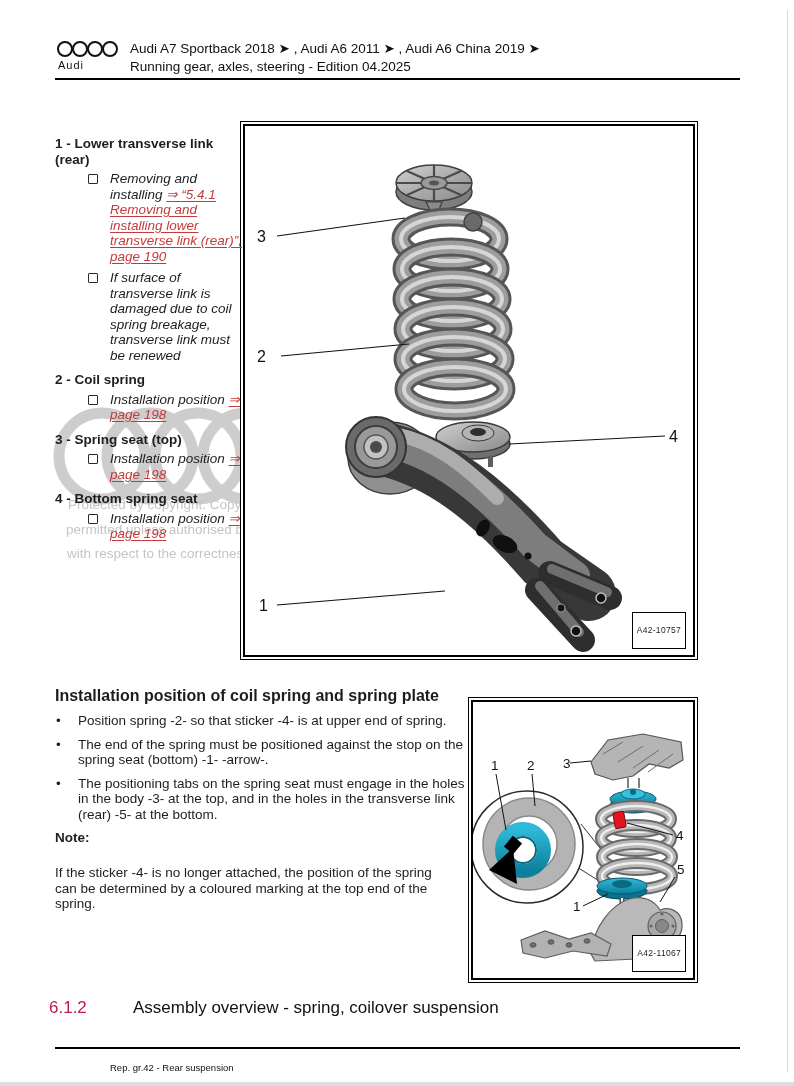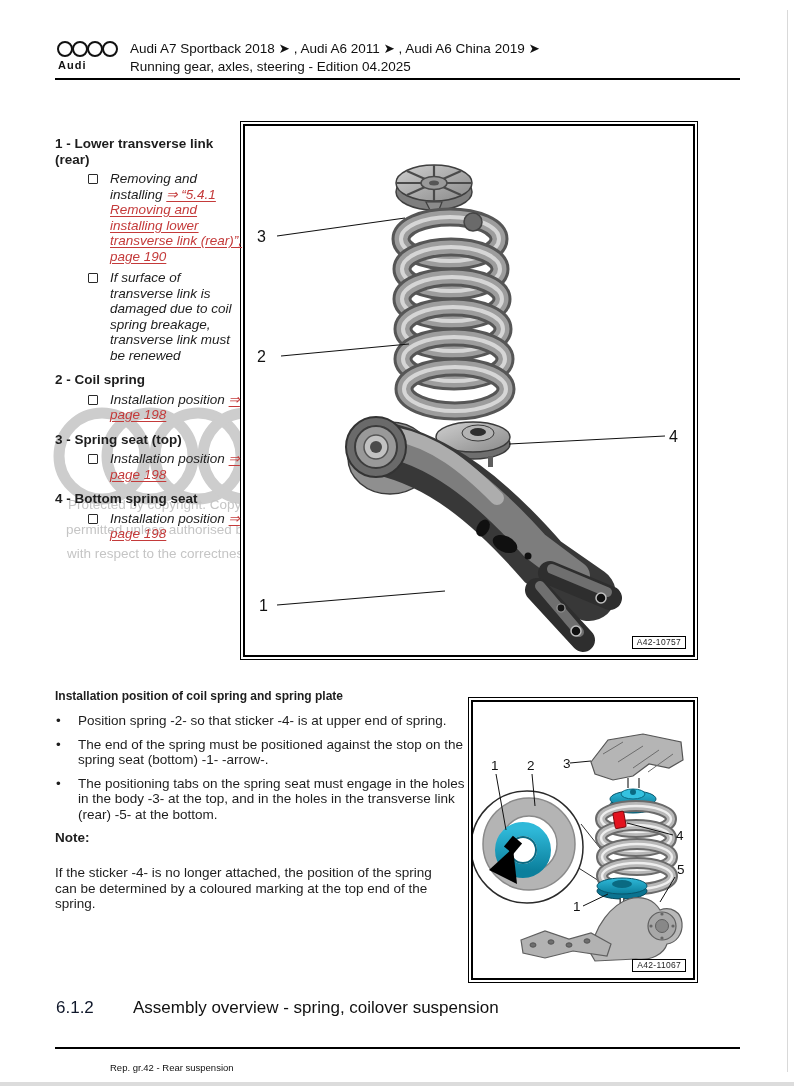--- a/index.html
+++ b/index.html
@@ -1,48 +1,48 @@
 <!DOCTYPE html>
 <html><head>
 <meta charset="utf-8">
 <style>
   html,body{margin:0;padding:0;background:#fff;}
   .page{position:relative;width:794px;height:1086px;background:#fff;overflow:hidden;
         font-family:"Liberation Sans",sans-serif;color:#1d1d1d;}
   
   .logo{position:absolute;left:56px;top:40px;width:64px;}
-  .logo-word{position:absolute;left:58px;top:59px;font-size:11px;font-weight:bold;letter-spacing:1px;color:#111;}
+  .logo-word{position:absolute;left:58px;top:59px;font-size:11px;font-weight:normal;letter-spacing:1px;color:#111;}
   .header-text{position:absolute;left:130px;top:40px;font-size:13.5px;line-height:18px;color:#111;}
   .header-rule{position:absolute;left:55px;top:78px;width:685px;height:2px;background:#000;}
   
   .legend{position:absolute;left:55px;top:122px;width:188px;z-index:3;margin-top:14px;}
   .li-label{font-weight:bold;font-size:13.5px;line-height:15.5px;margin-bottom:3px;}
   .li-group{margin-bottom:9px;}
   .li-sub{display:flex;margin:4px 0 6px 0;padding-left:33px;font-style:italic;}
   .cb{flex:0 0 auto;width:8px;height:8px;border:1.6px solid #2a2a2a;border-radius:1px;margin:3px 12px 0 0;background:#fff;}
   .li-text{font-size:13.5px;line-height:15.5px;width:134px;}
   .ref{color:#c43a3a;text-decoration:underline;text-underline-offset:1.5px;cursor:pointer;}
   
   .wm-rings{position:absolute;left:52px;top:406px;z-index:1;}
   .wm-line{position:absolute;font-size:13.5px;color:#c5c5c5;z-index:1;white-space:nowrap;}
   
   .fig{position:absolute;background:#fff;border:1px solid #000;padding:2px;z-index:2;}
   .fig-inner{position:relative;border:2px solid #000;width:100%;height:100%;box-sizing:border-box;}
   .fig-id{position:absolute;right:7px;bottom:6px;border:1px solid #000;font-size:8.5px;line-height:11px;
-          padding:0 4px;background:#fff;letter-spacing:0.3px;}
+          padding:12px 4px;background:#fff;letter-spacing:0.3px;}
   svg text{font-family:"Liberation Sans",sans-serif;fill:#111;}
   
   .mid{position:absolute;left:55px;top:688px;width:412px;z-index:3;}
-  .mid-h{font-weight:bold;font-size:12px;line-height:16px;margin-bottom:9px;}
+  .mid-h{font-weight:bold;font-size:16px;line-height:16px;margin-bottom:9px;}
   .b-row{display:flex;font-size:13.5px;line-height:15.5px;margin-bottom:8px;}
   .b-dot{flex:0 0 22px;padding-left:1px;}
   .note-label{font-weight:bold;font-size:13.5px;margin-top:6px;}
   .note-text{font-size:13.5px;line-height:15.5px;margin-top:20px;width:400px;}
   
-  .sec-num{position:absolute;left:56px;top:998px;font-size:17px;color:#0f172a;}
+  .sec-num{position:absolute;left:49px;top:998px;font-size:17px;color:#be185d;}
   .sec-title{position:absolute;left:133px;top:998px;font-size:17px;color:#111;}
   .footer-rule{position:absolute;left:55px;top:1047px;width:685px;height:2px;background:#000;}
   .page-num{position:absolute;left:55px;top:1053px;font-size:18px;color:#111;margin-top:41px;}
   .rep-group{position:absolute;left:110px;top:1062px;font-size:9.5px;color:#111;}
   .edge-right{position:absolute;left:787px;top:10px;width:1px;height:1062px;background:#d9d9d9;}
   .edge-bottom{position:absolute;left:0;top:1082px;width:794px;height:4px;background:#dcdcdc;}
 </style>
 </head>
 <body>
 

